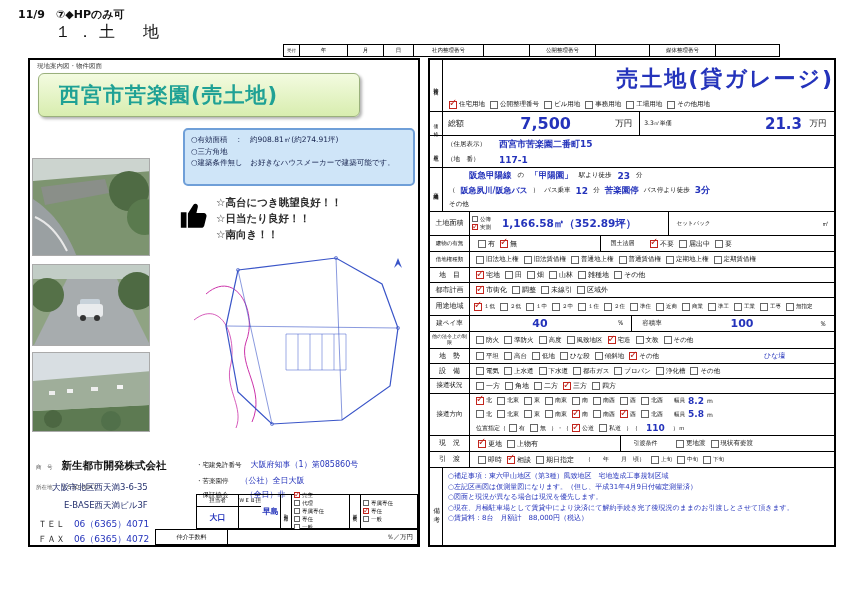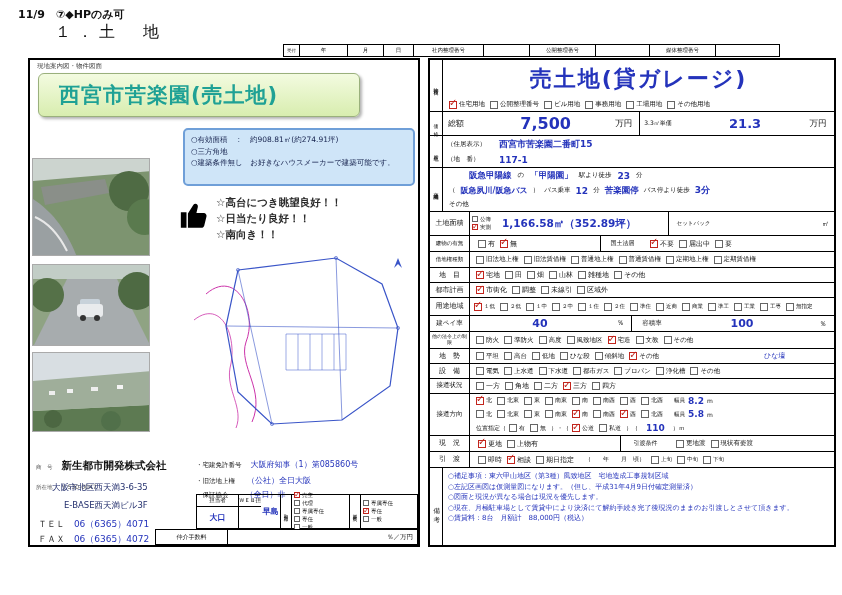--- a/index.html
+++ b/index.html
@@ -160,21 +160,21 @@
     <div class="ab" style="left:8px;top:473px;font-size:9px">
       <span style="color:#333">ＦＡＸ</span>
       <span class="bv" style="margin-left:6px">06（6365）4072</span>
     </div>
 
     <div class="ab" style="left:166px;top:392px">
       <span style="font-size:6.5px">・宅建免許番号</span>
       <span class="bv" style="font-size:8px;margin-left:4px">大阪府知事（1）第085860号</span>
     </div>
     <div class="ab" style="left:166px;top:408px">
-      <span style="font-size:6.5px">・旧法地上権</span>
+      <span style="font-size:6.5px">・苦楽園停</span>
       <span class="bv" style="font-size:8px;margin-left:7px">（公社）全日大阪</span>
     </div>
     <div class="ab" style="left:166px;top:422px">
       <span style="font-size:6.5px">・保証協会</span>
       <span class="bv" style="font-size:8px;margin-left:12px">（全日）非</span>
     </div>
 
     <div class="ab" style="left:166px;top:434px;width:222px;height:35px;border:1px solid #000;display:flex">
       <div style="width:42px;border-right:1px solid #000;display:flex;flex-direction:column">
         <div class="minihdr">担当者</div>
@@ -232,21 +232,21 @@
 
   <div id="rp" class="panel">
 
     <div class="ab" style="left:0;top:0;width:13px;height:152px">
       <div class="sc vt" style="width:13px;height:52px;border-bottom:1px solid #000;font-size:5px">物件種目</div>
       <div class="sc vt" style="width:13px;height:24px;border-bottom:1px solid #000;font-size:5px">価　格</div>
       <div class="sc vt" style="width:13px;height:32px;border-bottom:1px solid #000;font-size:5px">所在地</div>
       <div class="sc vt" style="width:13px;height:44px;border-bottom:1px solid #000;font-size:5px">交通機関</div>
     </div>
 
-    <div class="fr" style="left:13px;right:0;top:0;height:38px;border-bottom:none;justify-content:center">
+    <div class="fr" style="left:13px;right:0;top:0;height:38px;border-bottom:none;justify-content:flex-end">
       <span class="bold" style="font-size:22px;color:#2433bb;letter-spacing:2px">売土地(貸ガレージ)</span>
     </div>
 
     <div class="fr" style="left:13px;right:0;top:38px;height:14px;padding-left:6px;font-size:6.5px">
         <span class="cbx">
           <span class="bx ck"></span>
           <span>住宅用地</span>
         </span>
         <span class="cbx">
           <span class="bx"></span>
@@ -268,21 +268,21 @@
           <span class="bx"></span>
           <span>その他用地</span>
         </span>
       </div>
 
     <div class="fr" style="left:13px;right:0;top:52px;height:24px">
       <div style="width:40px;padding-left:5px;font-size:8px">総額</div>
       <div class="bv bold" style="flex:1.1;text-align:center;font-size:16px">7,500</div>
       <div class="lc" style="width:32px;font-size:8.5px;border-left:none">万円</div>
       <div style="width:48px;padding-left:4px;font-size:6px">3.3㎡単価</div>
-      <div class="bv bold" style="flex:1;text-align:center;font-size:13px">21.3</div>
+      <div class="bv bold" style="flex:1;text-align:right;font-size:15px">21.3</div>
       <div style="width:32px;text-align:center;font-size:8.5px">万円</div>
     </div>
 
     <div class="fr" style="left:13px;right:0;top:76px;height:16px;border-bottom:none;padding-left:4px">
       <span style="font-size:6.5px;width:52px">（住居表示）</span>
       <span class="bv bold" style="font-size:9px">西宮市苦楽園二番町15</span>
     </div>
 
     <div class="fr" style="left:13px;right:0;top:92px;height:16px;padding-left:4px">
       <span style="font-size:6.5px;width:52px">（地　番）</span>

